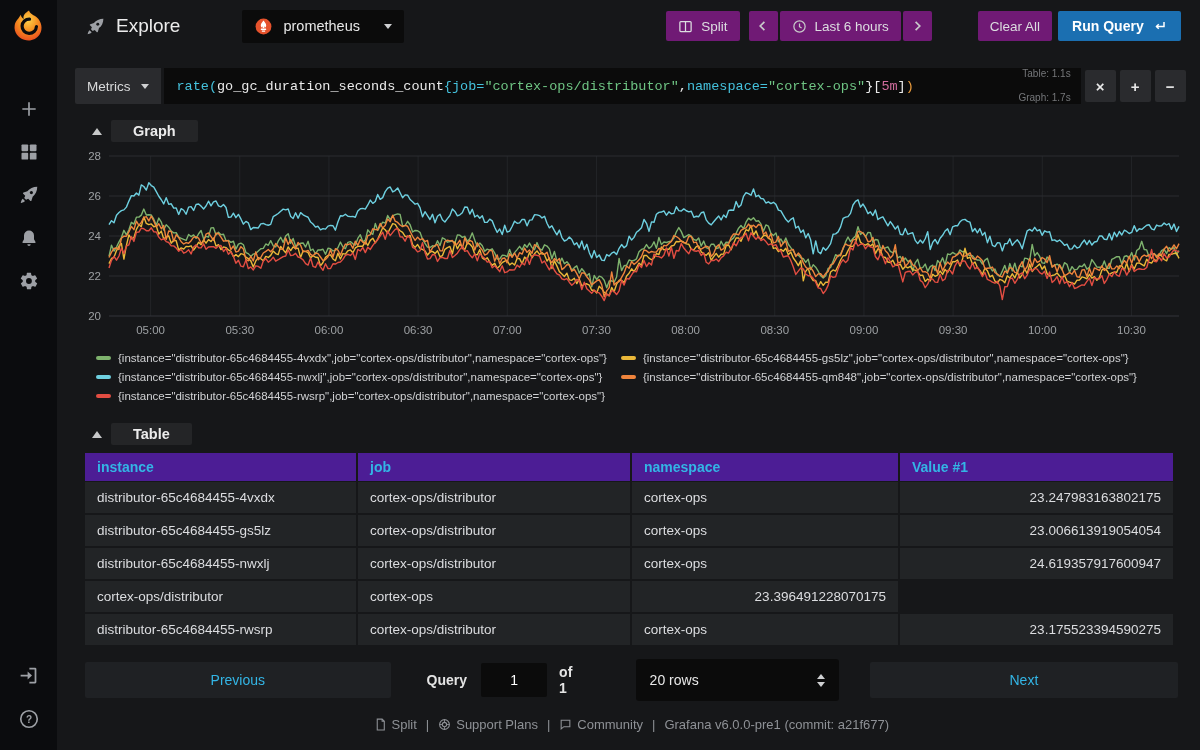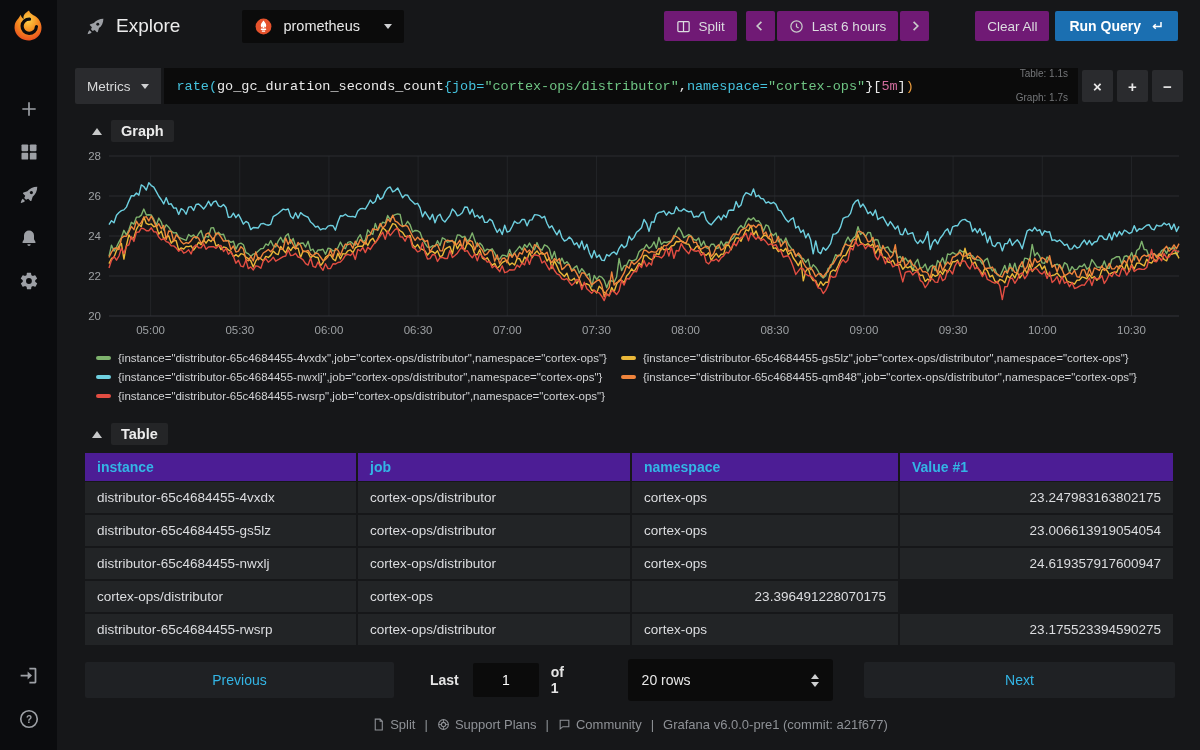--- a/index.html
+++ b/index.html
@@ -49,21 +49,21 @@
   .timing { margin-left:auto; text-align:right; font-size:10px; line-height:12px; color:#75777a;
             font-family:"Liberation Sans",sans-serif; }
   .qbtn { width:31px; height:32px; margin-left:4px; background:#2a2b2e; border-radius:2px;
           display:flex; align-items:center; justify-content:center; color:#e8e8e8;
           font-size:15px; font-weight:bold; cursor:pointer; }
 
   
   .panel { margin:0 12px 0 18px; }
   .panel-header { display:flex; align-items:center; gap:9px; padding:12px 0 6px 17px; cursor:pointer; }
   .panel-title { font-size:14.5px; font-weight:bold; color:#ececec; background:#242527;
-                 padding:3px 10px; border-radius:2px; }
+                 padding:3px 22px; border-radius:2px; }
 
   .chart-wrap { margin-left:8px; }
   .legend { margin:4px 0 0 21px; display:grid; grid-template-rows:repeat(3,19px);
             grid-auto-flow:column; grid-auto-columns:max-content; column-gap:14px;
             font-size:11.5px; color:#d0d1d3; }
   .legend-item { display:flex; align-items:center; gap:7px; cursor:pointer; white-space:nowrap; }
   .legend-dash { width:15px; height:4px; border-radius:2px; flex-shrink:0; }
 
   
   .gtable { margin:2px 16px 0 10px; }
@@ -372,21 +372,21 @@
             <div class="t-cell">cortex-ops/distributor</div>
             <div class="t-cell">cortex-ops</div>
             <div class="t-cell num">23.175523394590275</div>
           </div>
         </div>
 
       <div class="pagination">
         <div class="page-btn">
           <span>Previous</span>
         </div>
-        <span class="page-label">Last</span>
+        <span class="page-label">Query</span>
         <input class="page-input" value="1" style="">
         <span class="of-label">of 1</span>
         <div class="rows-select">
           <span>20 rows</span>
           <span class="updown">
             <span class="tri-up"></span>
               <span class="tri-dn"></span>
           </span>
         </div>
         <div class="page-btn next-btn">

